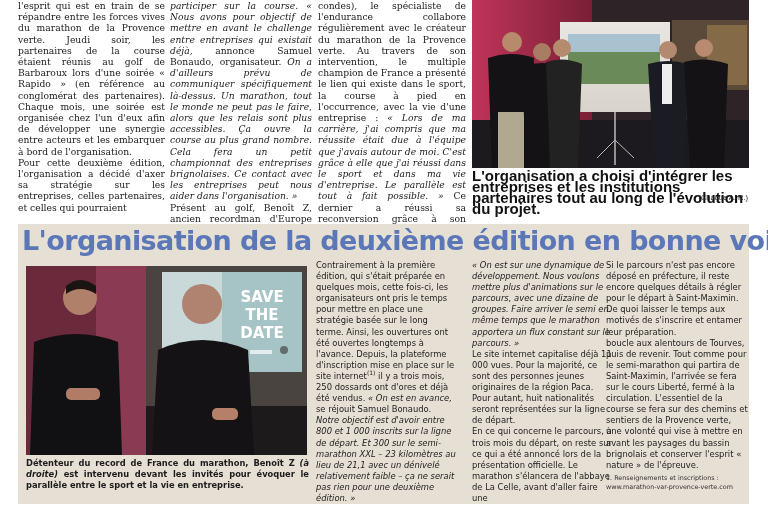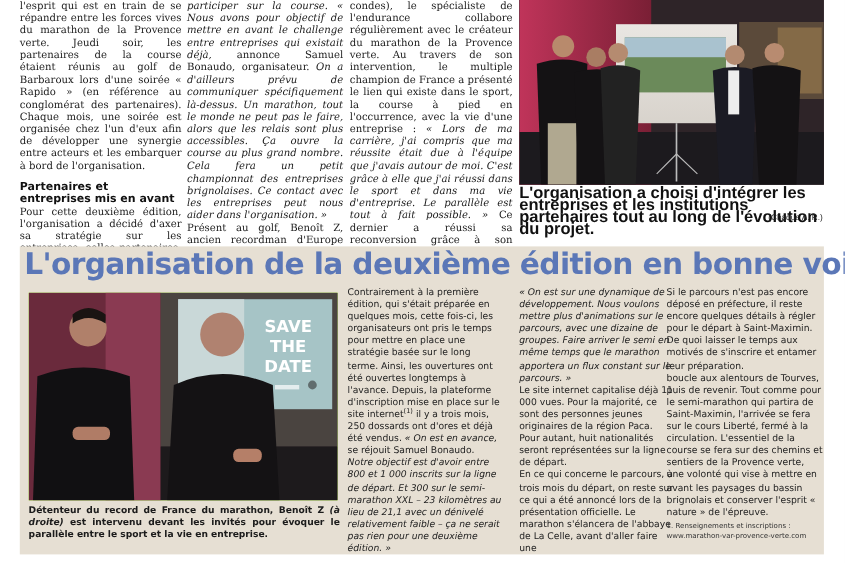--- a/index.html
+++ b/index.html
@@ -30,21 +30,20 @@
   .bcol-2 { left: 454px; width: 140px; }
   .bcol-3 { left: 588px; width: 142px; }
   .footnote { font-size: 6.4px; line-height: 9px; margin-top: 3px !important; color: #333; }
   sup { font-size: 6px; vertical-align: super; line-height: 0; }
 </style>
 </head>
 <body>
 
 <div class="col col-1">
   <p class="cutoff-top">l'esprit qui est en train de se répandre entre les forces vives du marathon de la Provence verte. Jeudi soir, les partenaires de la course étaient réunis au golf de Barbaroux lors d'une soirée « Rapido » (en référence au conglomérat des partenaires). Chaque mois, une soirée est organisée chez l'un d'eux afin de développer une synergie entre acteurs et les embarquer à bord de l'organisation.</p>
-  <div class="subhead">Partenaires et entreprises mis en avant</div>
   <p>Pour cette deuxième édition, l'organisation a décidé d'axer sa stratégie sur les entreprises, celles partenaires, et celles qui pourraient</p>
 </div>
 
 <div class="col col-2">
   <p class="cutoff-top"><span class="it">participer sur la course. « Nous avons pour objectif de mettre en avant le challenge entre entreprises qui existait déjà,</span><span> annonce Samuel Bonaudo, organisateur. </span><span class="it">On a d'ailleurs prévu de communiquer spécifiquement là-dessus. Un marathon, tout le monde ne peut pas le faire, alors que les relais sont plus accessibles. Ça ouvre la course au plus grand nombre. Cela fera un petit championnat des entreprises brignolaises. Ce contact avec les entreprises peut nous aider dans l'organisation. »</span></p>
   <p>Présent au golf, Benoît Z, ancien recordman d'Europe du marathon et détenteur du record de France (en 2 heures 6 minutes et 36 se-</p>
 </div>
 
 <div class="col col-3">
   <p class="cutoff-top"><span>condes), le spécialiste de l'endurance collabore régulièrement avec le créateur du marathon de la Provence verte. Au travers de son intervention, le multiple champion de France a présenté le lien qui existe dans le sport, la course à pied en l'occurrence, avec la vie d'une entreprise : </span><span class="it">« Lors de ma carrière, j'ai compris que ma réussite était due à l'équipe que j'avais autour de moi. C'est grâce à elle que j'ai réussi dans le sport et dans ma vie d'entreprise. Le parallèle est tout à fait possible. »</span><span> Ce dernier a réussi sa reconversion grâce à son expérience dans le milieu du sport. Un atout dans son après-carrière.</span></p>

